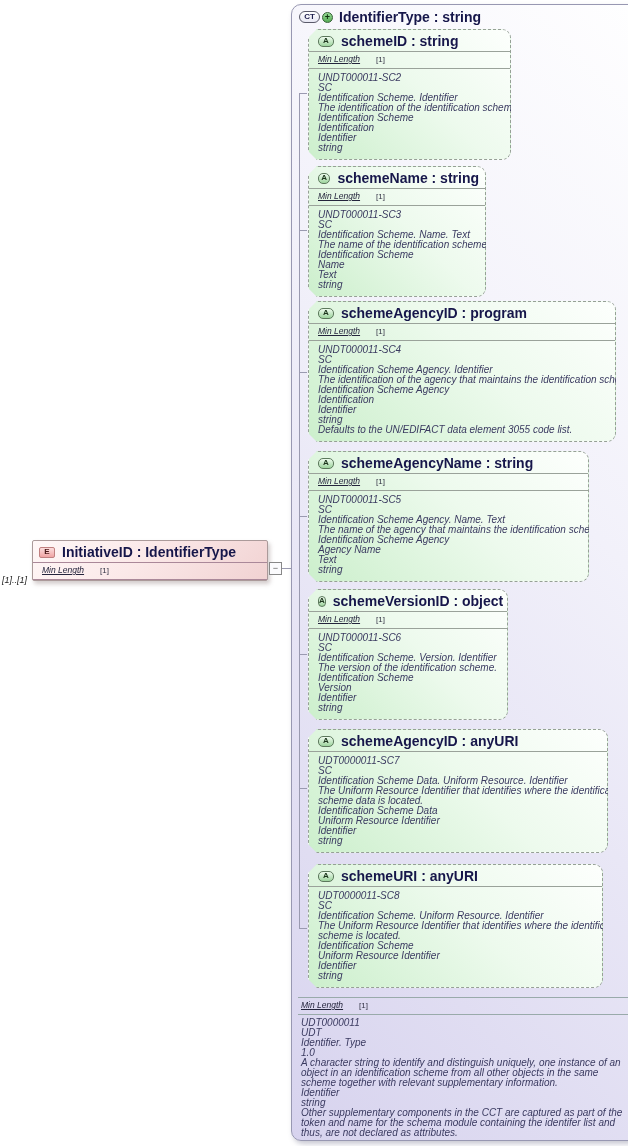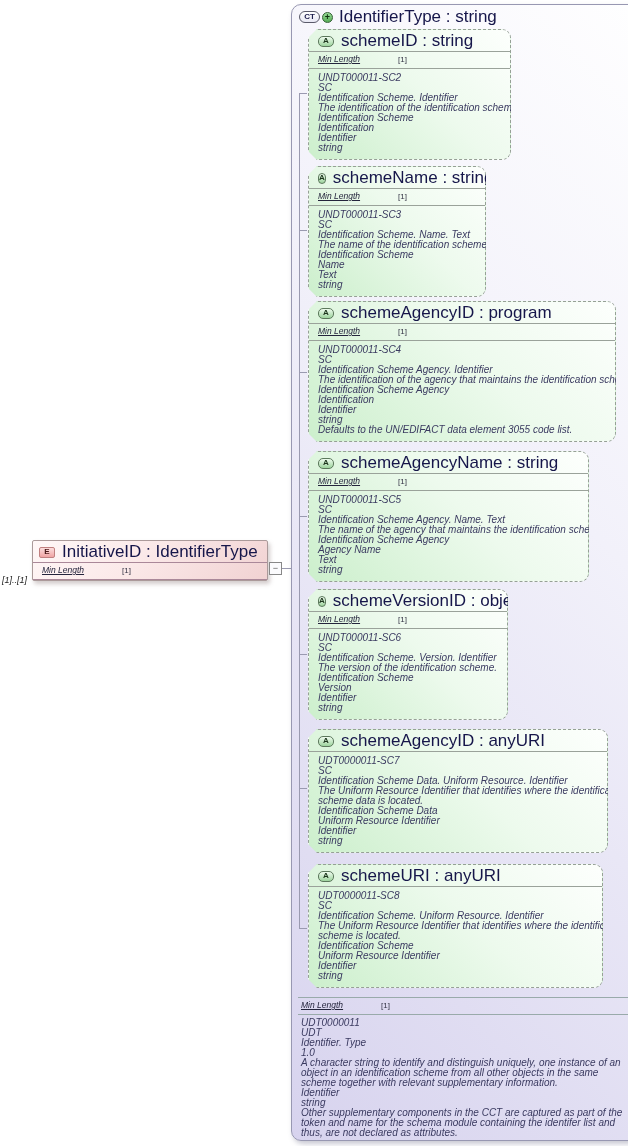--- a/index.html
+++ b/index.html
@@ -22,38 +22,38 @@
     width:21px; height:12px; border:1px solid #5a5a6a; border-radius:7px;
     background:linear-gradient(#ffffff,#e8e8f4); color:#20204e;
     font-size:8px; font-weight:bold; line-height:1;
   }
   .plus-icon {
     display:inline-flex; align-items:center; justify-content:center;
     width:11px; height:11px; margin-left:-4px; border:1px solid #346034; border-radius:50%;
     background:linear-gradient(#9ade9a,#55ab55); color:#0e300e;
     font-size:9px; font-weight:bold; line-height:1;
   }
-  .box-title { font-weight:normal; font-size:17px; line-height:12px; color:#16164a; white-space:nowrap; }
+  .box-title { font-weight:bold; font-size:14px; line-height:12px; color:#16164a; white-space:nowrap; }
 
   
   .attr {
     position:absolute;
     border:1px dashed #96a096;
     background:linear-gradient(225deg,#fdfffd 0%,#edfaed 45%,#ccefcc 100%);
     border-radius:0 9px 9px 0;
     clip-path:polygon(9px 0, 100% 0, 100% 100%, 9px 100%, 0 calc(100% - 9px), 0 9px);
   }
   .attr-header { display:flex; align-items:center; gap:7px; padding:5px 6px 4px 9px; border-bottom:1px solid #9aa29a; }
   .a-icon {
     display:inline-flex; align-items:center; justify-content:center;
     width:16px; height:11px; border:1px solid #5c785c; border-radius:5px;
     background:linear-gradient(#eefcee,#9ed49e); color:#1c341c;
     font-size:8px; font-weight:bold; line-height:1;
   }
-  .facet-row { display:flex; align-items:flex-end; padding:2px 6px 3px 9px; border-bottom:1px solid #9aa29a; font-size:8.5px; line-height:11px;gap:22px; }
+  .facet-row { display:flex; align-items:flex-end; padding:2px 6px 3px 9px; border-bottom:1px solid #9aa29a; font-size:8.5px; line-height:11px; }
   .facet-name { font-style:italic; text-decoration:underline; color:#24243c; }
   .facet-value { margin-left:16px; color:#333344; font-size:8px; }
   .docs {
     font-style:italic; font-size:10px; line-height:10px; color:#3a3a60;
     white-space:pre; padding:4px 5px 6px 9px;
   }
 
   
   .a1 { left:16px; top:24px;  width:203px; }
   .a2 { left:16px; top:161px; width:178px; }

